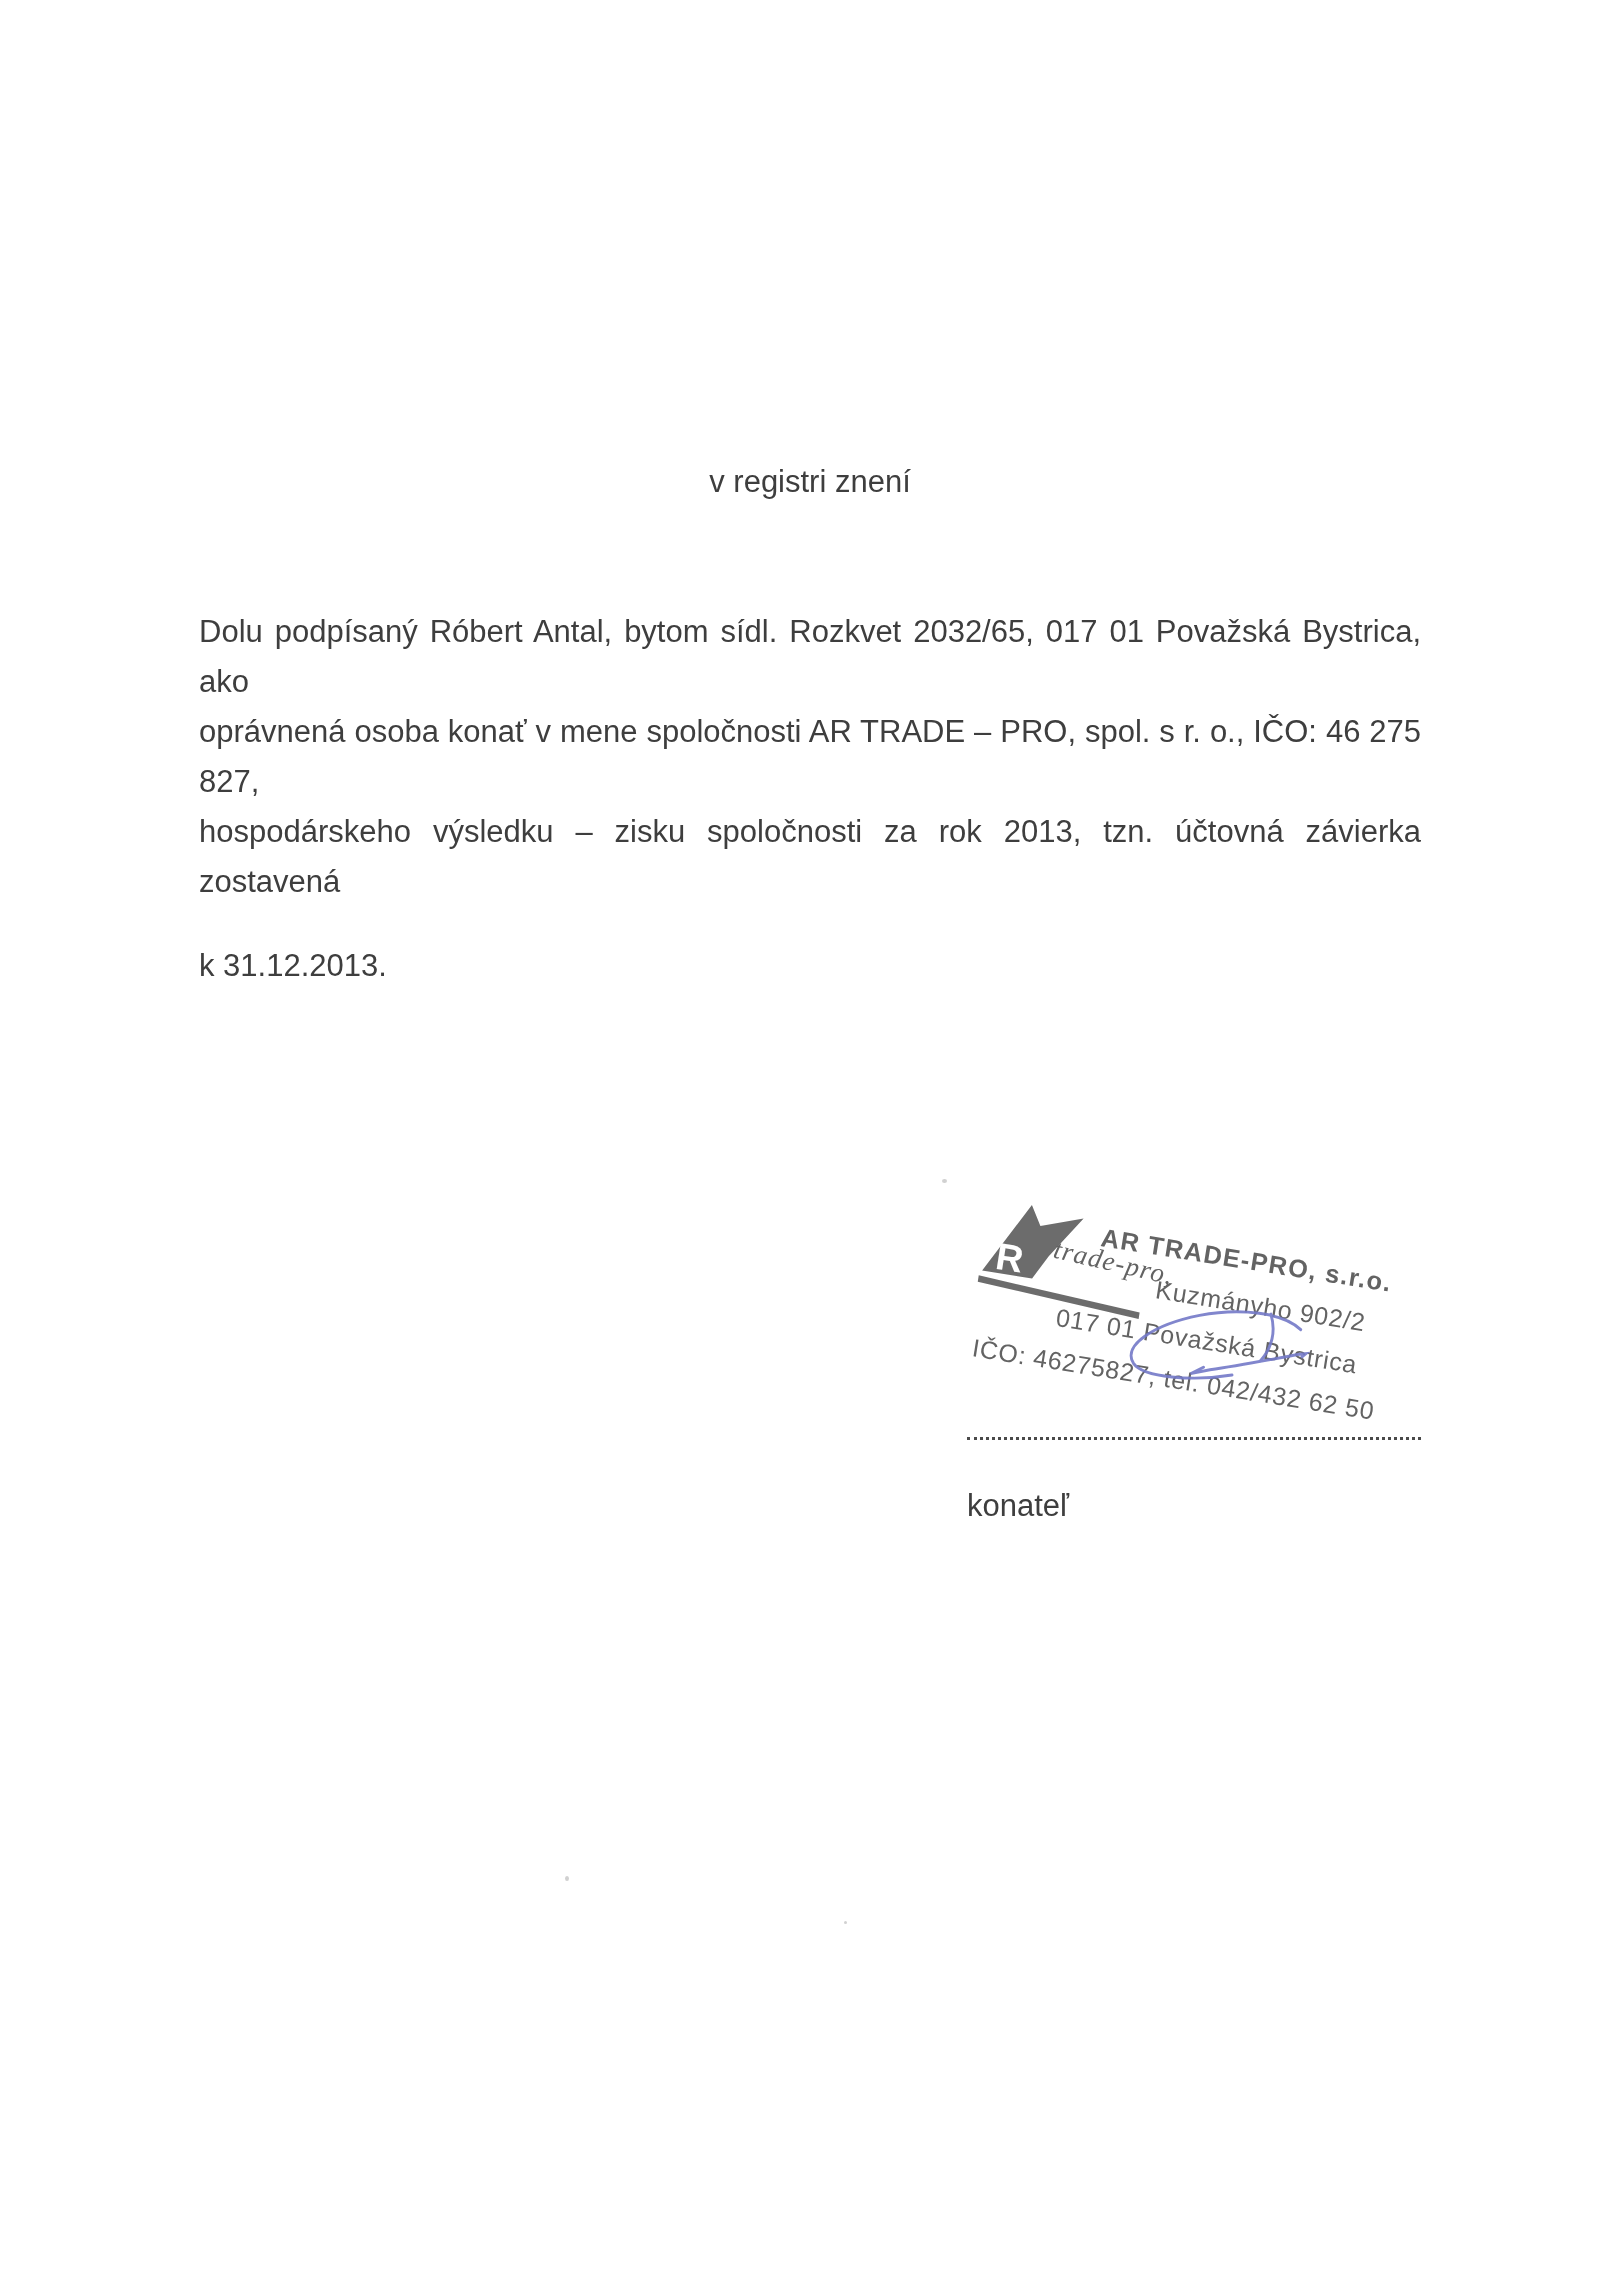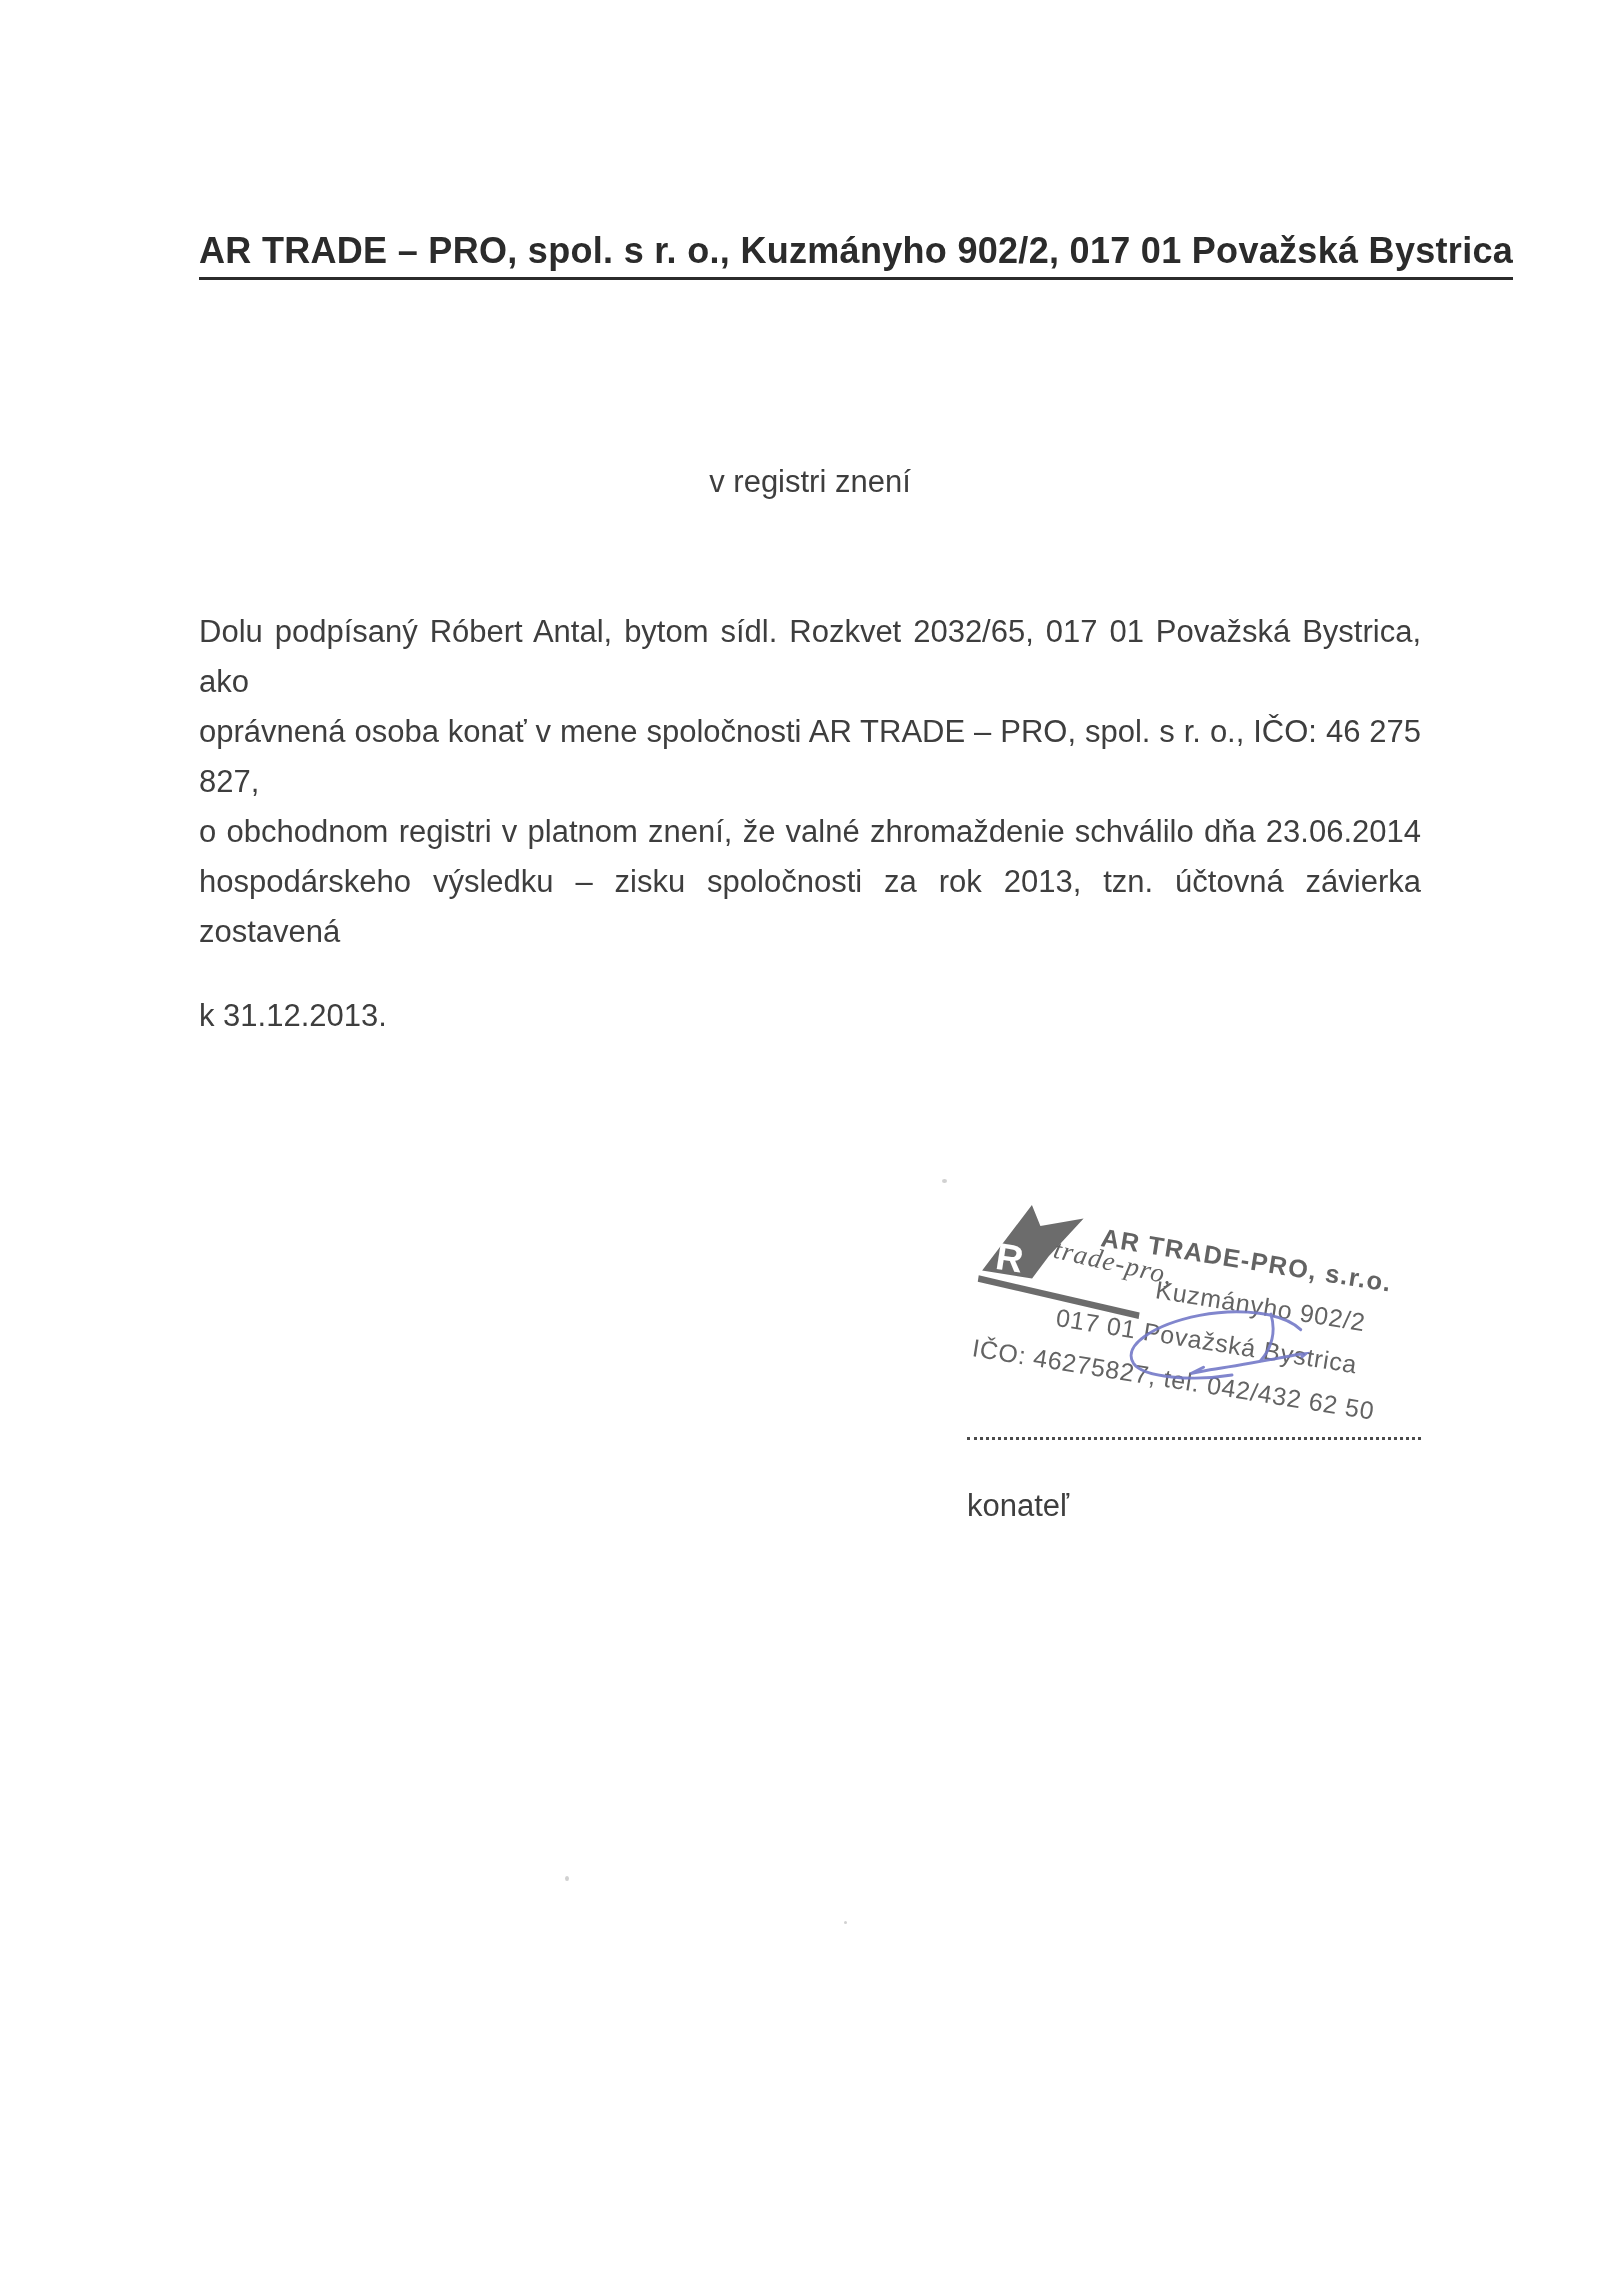--- a/index.html
+++ b/index.html
@@ -141,28 +141,26 @@
     border-radius:50%;
     background:#9a9a9a;
     opacity:0.45;
   }
 </style>
 </head>
 <body>
 
 <div class="page">
 
-  <div class="title">AR TRADE – PRO, spol. s r. o., Kuzmányho 902/2, 017 01 Považská Bystrica</div>
 
   <div class="subtitle subtitle2">v registri znení</div>
 
   <div class="para">
     <div class="jline">Dolu podpísaný Róbert Antal, bytom sídl. Rozkvet 2032/65, 017 01 Považská Bystrica, ako</div>
     <div class="jline">oprávnená osoba konať v mene spoločnosti AR TRADE – PRO, spol. s r. o., IČO: 46 275 827,</div>
-    <div class="jline">o obchodnom registri v platnom znení, že valné zhromaždenie schválilo dňa 23.06.2014</div>
     <div class="jline">hospodárskeho výsledku – zisku spoločnosti za rok 2013, tzn. účtovná závierka zostavená</div>
     <div class="jline jline-last">k 31.12.2013.</div>
   </div>
 
 
   <div class="stamp">
     <div class="stamp-logo">
       <svg width="171" height="107" viewBox="0 0 262 165">
         <polygon points="6,120 66,8 84,38 148,16 104,82 84,120" fill="var(--stamp-ink)" opacity="0.95"></polygon>
         <polygon points="2,128 256,146 256,156 2,138" fill="var(--stamp-ink)" opacity="0.95"></polygon>

